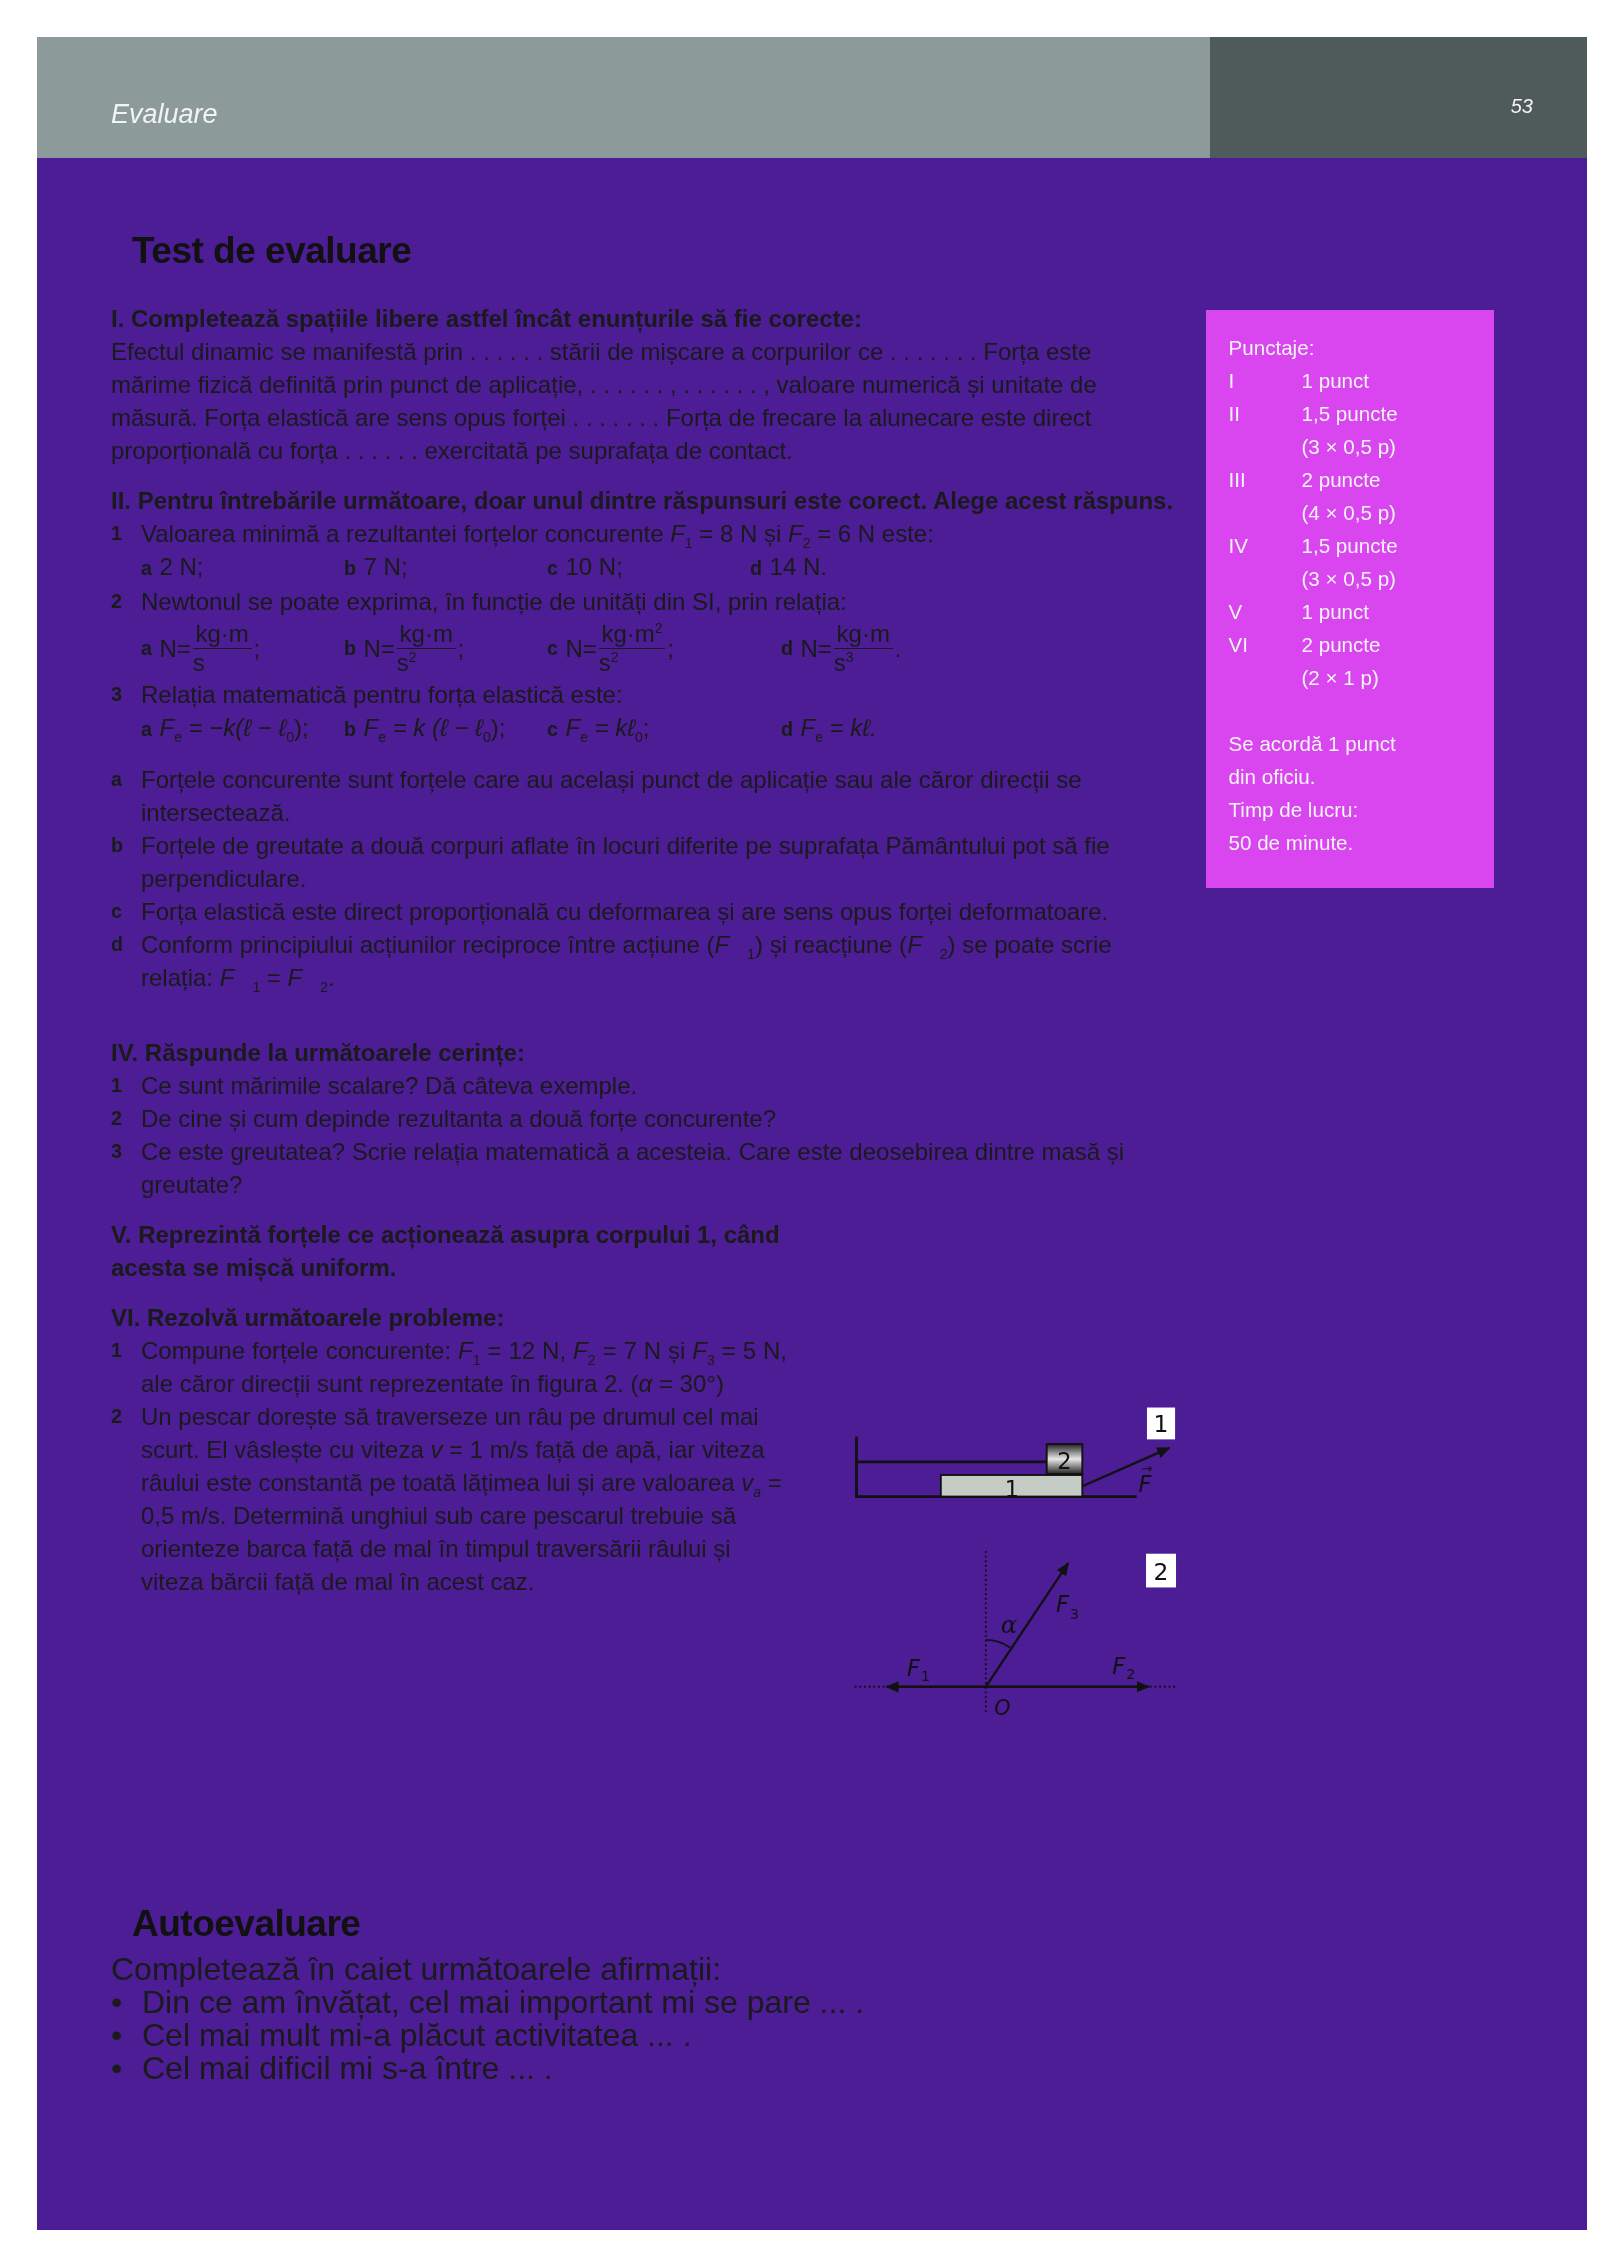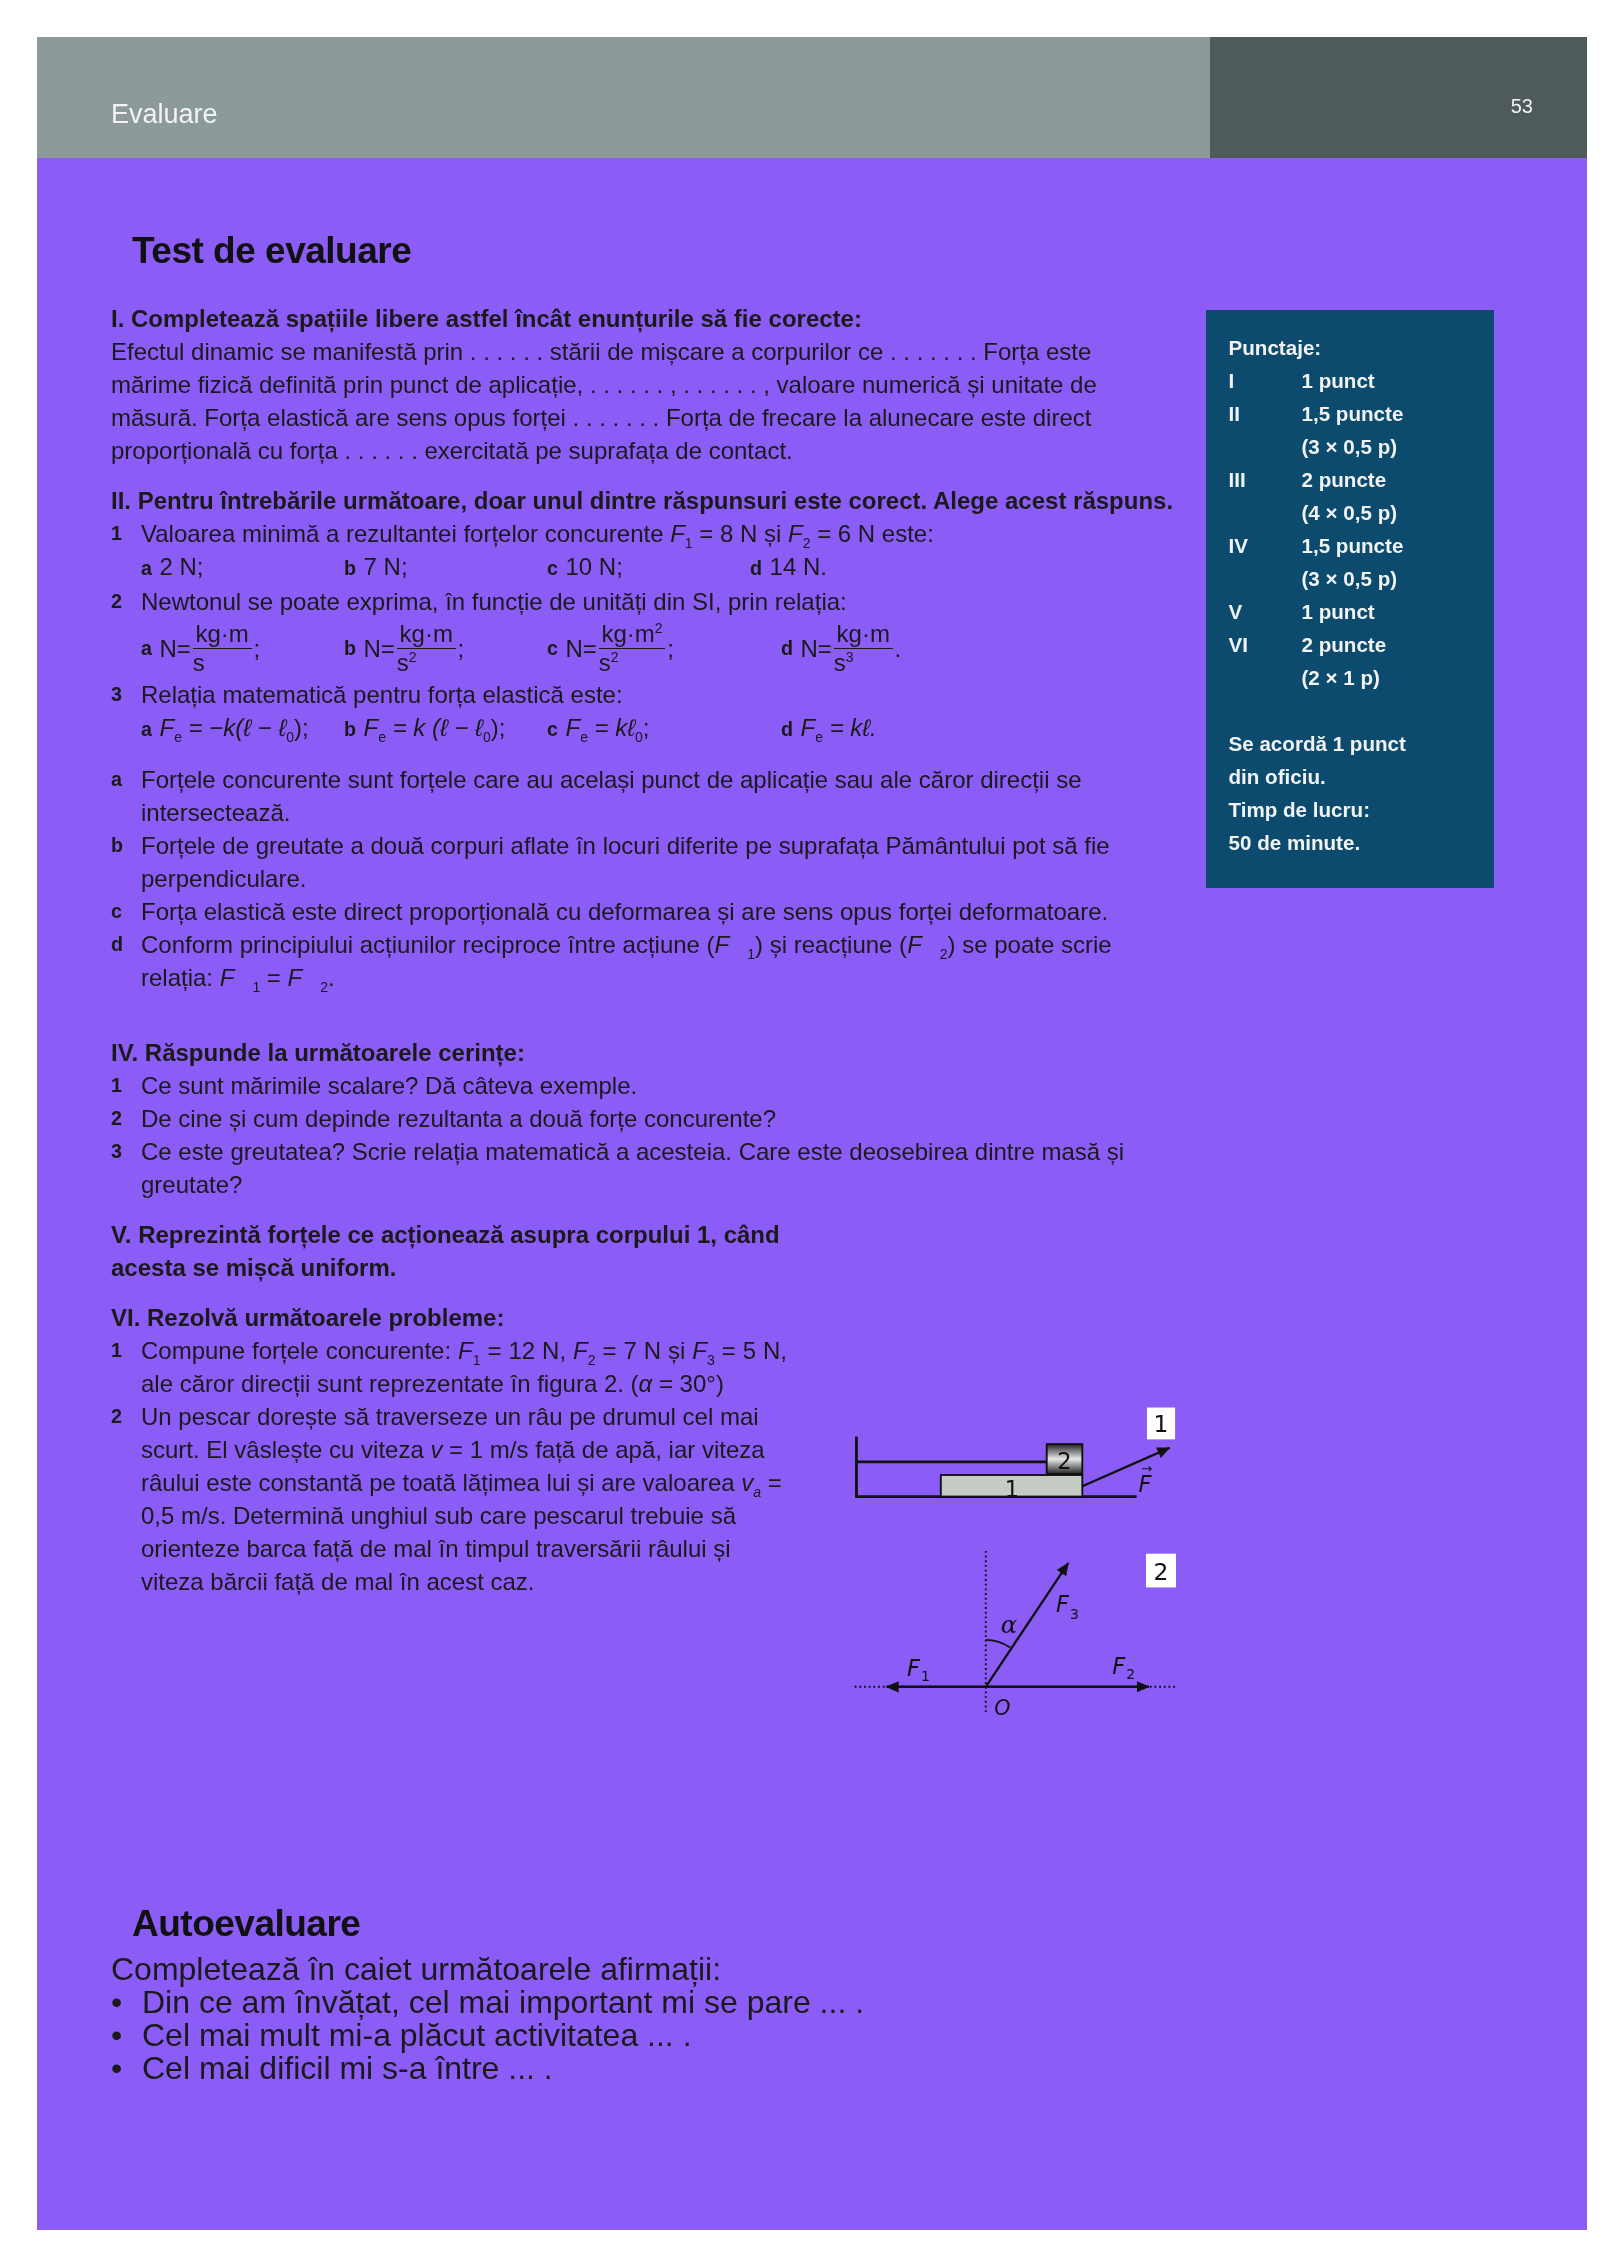--- a/index.html
+++ b/index.html
@@ -1,17 +1,17 @@
 <!DOCTYPE html>
 <html style="font-size:15px"><head>
 <meta charset="utf-8">
 <style>
   html, body { margin:0; padding:0; background:#ffffff; }
   body { width:1623px; height:2265px; position:relative; font-family:"Liberation Sans", sans-serif; color:#1a1a1a; }
-  .page { position:absolute; left:37px; top:37px; width:1550px; height:2193px; background:#8b5cf6; }
+  .page { position:absolute; left:37px; top:37px; width:1550px; height:2193px; background:#4c1d95;font-style:italic; }
   .hdr-light { position:absolute; left:0; top:0; width:1173px; height:121px; background:#8c9b99; }
   .hdr-dark { position:absolute; left:1173px; top:0; width:377px; height:121px; background:#4e5b5a; }
   .hdr-title { position:absolute; left:111px; top:62px; font-size:27px; color:#f2f4f4; font-weight:300; }
   .hdr-num { position:absolute; right:54px; top:58px; font-size:20px; color:#f2f4f4; }
   .h1 { position:absolute; left:111px; font-size:37px; font-weight:bold; color:#111; letter-spacing:-0.5px;margin-left:21px; }
   .main { position:absolute; left:111px; top:302px; width:1068px; font-size:24px; line-height:33px; }
   .sec-title { font-weight:bold; }
   .p { margin:0; }
   .mt { margin-top:17px; }
   .item { position:relative; padding-left:30px; }
@@ -21,21 +21,21 @@
   .opt .lbl { font-weight:bold; font-size:19.7px; margin-right:7.5px; }
   .frac-row { display:flex; padding-left:30px; align-items:center; height:60px; }
   .frac-opt { width:203px; display:flex; align-items:center; }
   .frac-opt .lbl { font-weight:bold; font-size:19.7px; margin-right:7.5px; }
   .frac { display:inline-flex; flex-direction:column; align-items:flex-start; vertical-align:middle; margin:0 1.9px; line-height:28px; }
   .frac .num { border-bottom:1.9px solid #1a1a1a; padding:0 2.8px; }
   .frac .den { }
   sub, sup { font-size:14px; line-height:0; }
   i { font-style:italic; }
   .half { width:675px; }
-  .sidebox { position:absolute; left:1206px; top:310px; width:288px; height:578px; background:#0c4a6e; color:#f2f4f4; font-size:20.6px; line-height:33px;font-weight:bold; }
+  .sidebox { position:absolute; left:1206px; top:310px; width:288px; height:578px; background:#d946ef; color:#f2f4f4; font-size:20.6px; line-height:33px; }
   .sidebox .inner { position:absolute; left:22.5px; top:20.6px; }
   .srow { display:flex; }
   .srow .k { width:73px; }
   .figs { position:absolute; left:0; top:0; }
   .auto { position:absolute; left:111px; top:1953px; font-size:32px; line-height:33px; }
   .bul { display:flex; }
   .bul .dot { width:31px; }
 </style>
 </head>
 <body>

